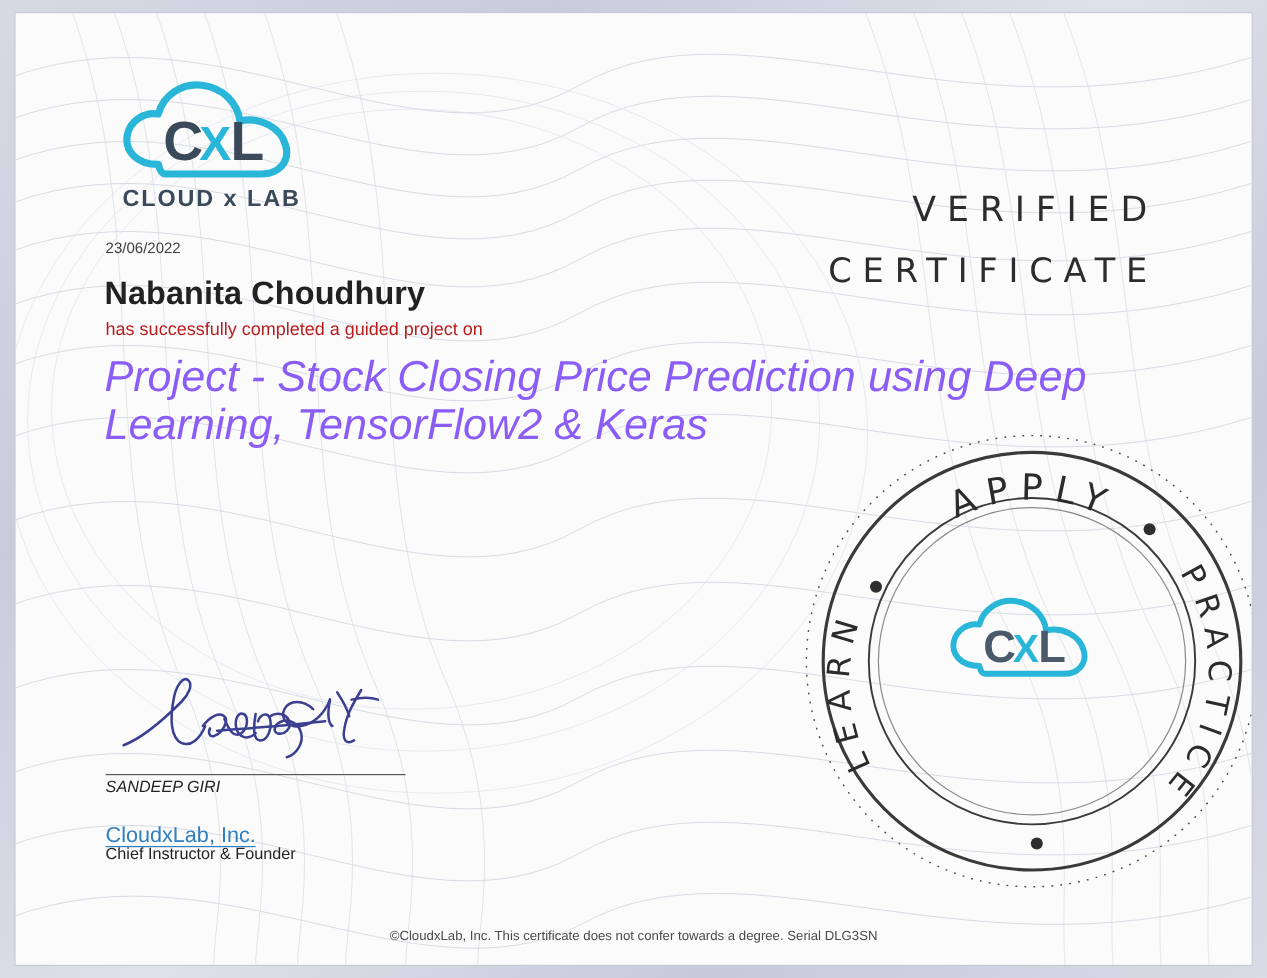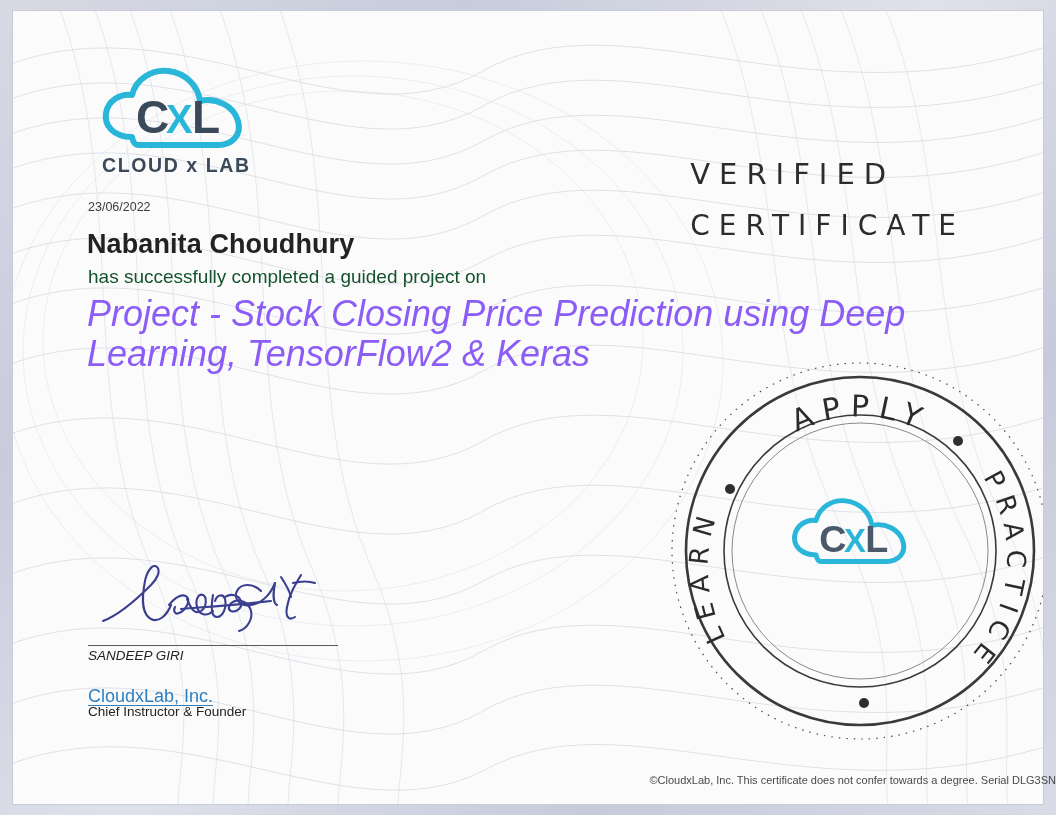--- a/index.html
+++ b/index.html
@@ -76,41 +76,41 @@
     top: 218px;
     font-size: 27px;
     color: #222222;
     letter-spacing: 0.1px;
     font-weight: bold;
   }
   .subline {
     position: absolute;
     left: 75px;
     top: 255px;
-    font-size: 19px;
-    color: #14532d;
+    font-size: 15px;
+    color: #b91c1c;
   }
   .course-title {
     position: absolute;
     left: 74px;
     top: 283px;
     width: 965px;
     font-size: 36px;
     line-height: 40px;
     color: #8b5cf6;
     font-weight: 400;
     font-style: italic;
   }
 
   
   .verified {
     position: absolute;
     right: 78px;
     top: 146px;
-    text-align: left;
+    text-align: right;
     color: #2c2c2c;
   }
   .verified .line1 {
     font-size: 29px;
     letter-spacing: 9px;
     font-weight: 400;
     font-family: "DejaVu Sans", sans-serif;
   }
   .verified .line2 {
     font-size: 28px;
@@ -172,21 +172,21 @@
     height: 385px;
   }
   .seal svg { display: block; }
 
   
   .footer {
     position: absolute;
     left: 0;
     right: 0;
     top: 774px;
-    text-align: right;
+    text-align: center;
     font-size: 11px;
     color: #4a4a4a;
   }
   .footer .inner { display: inline-block; }
 </style>
 </head>
 <body>
 
 <div class="certificate">
 

